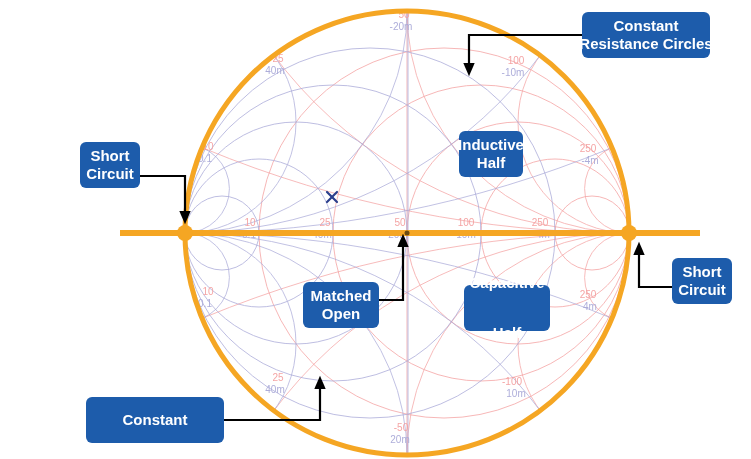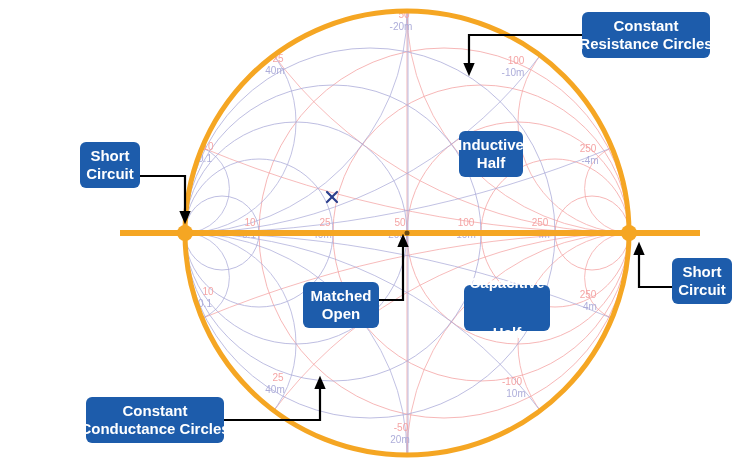--- a/index.html
+++ b/index.html
@@ -193,16 +193,15 @@
     <span>Half</span>
   </div>
 
   <div class="callout" id="co-5" style="left: 672px; top: 258px; width: 60px; height: 46px; background: rgb(29, 92, 171); color: rgb(255, 255, 255);">
     <span>Short</span>
     <span>Circuit</span>
   </div>
 
   <div class="callout" id="co-6" style="left: 86px; top: 397px; width: 138px; height: 46px; background: rgb(29, 92, 171); color: rgb(255, 255, 255);">
     <span>Constant</span>
-    <span>Conductance Circles</span>
   </div>
 
 </div>
 
 </body></html>

